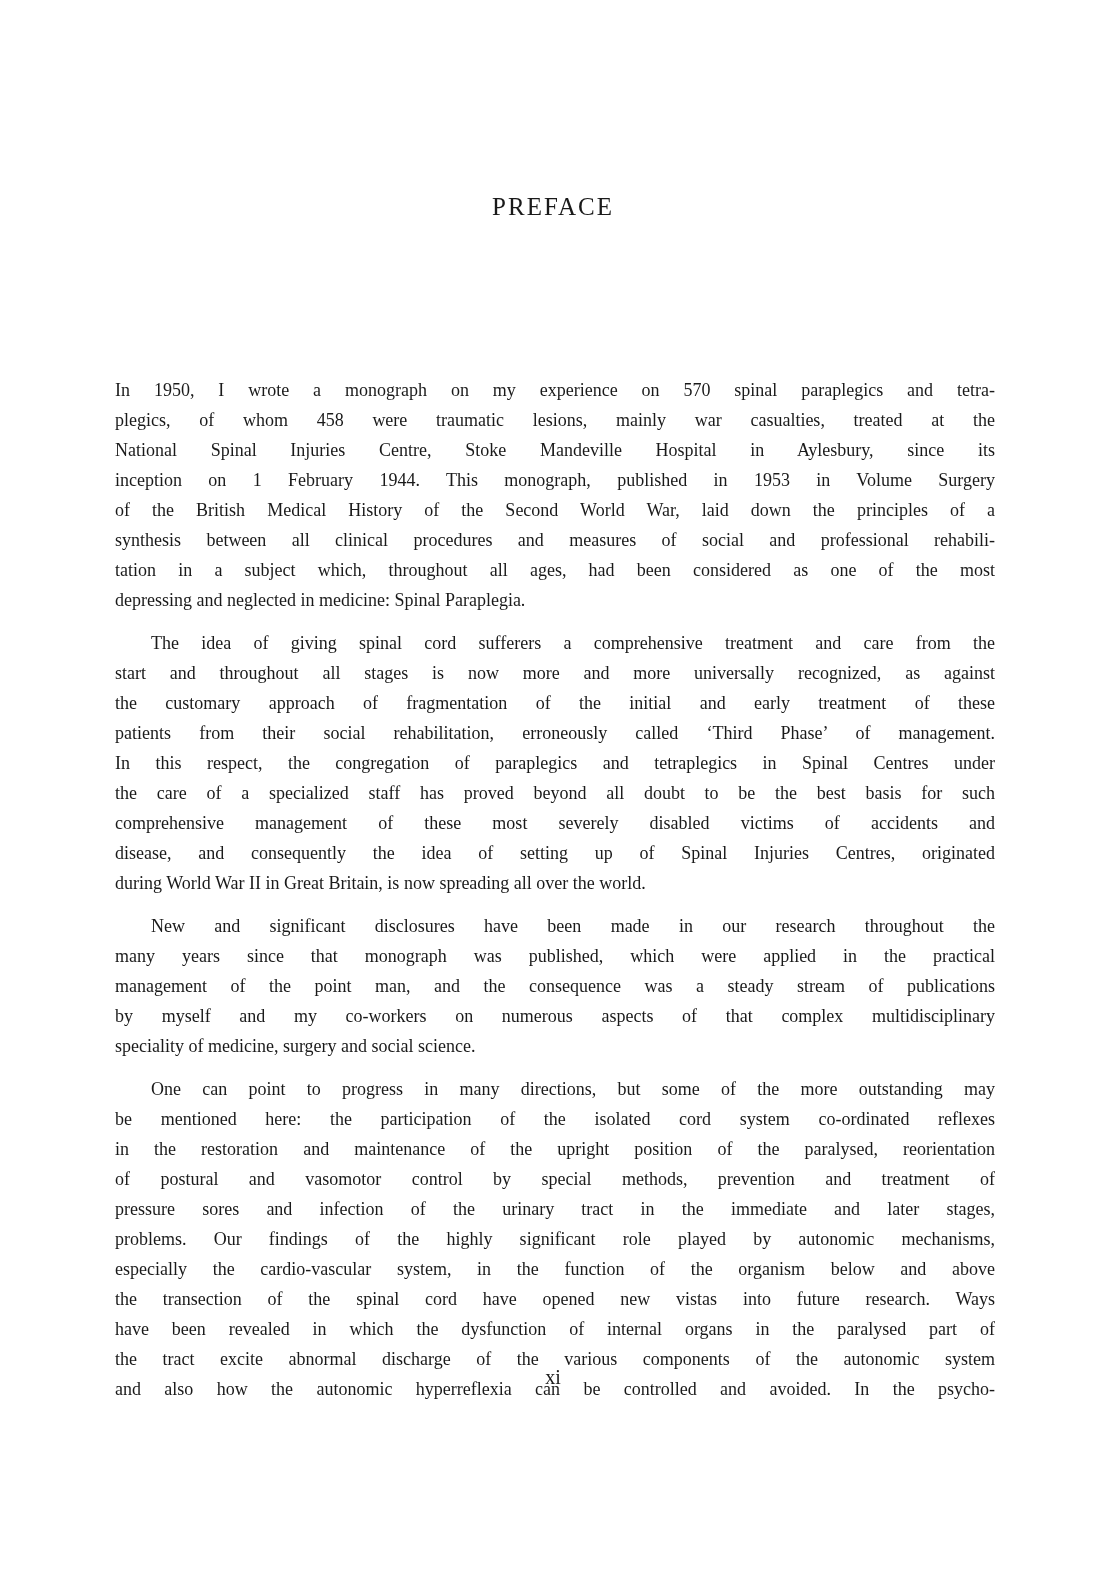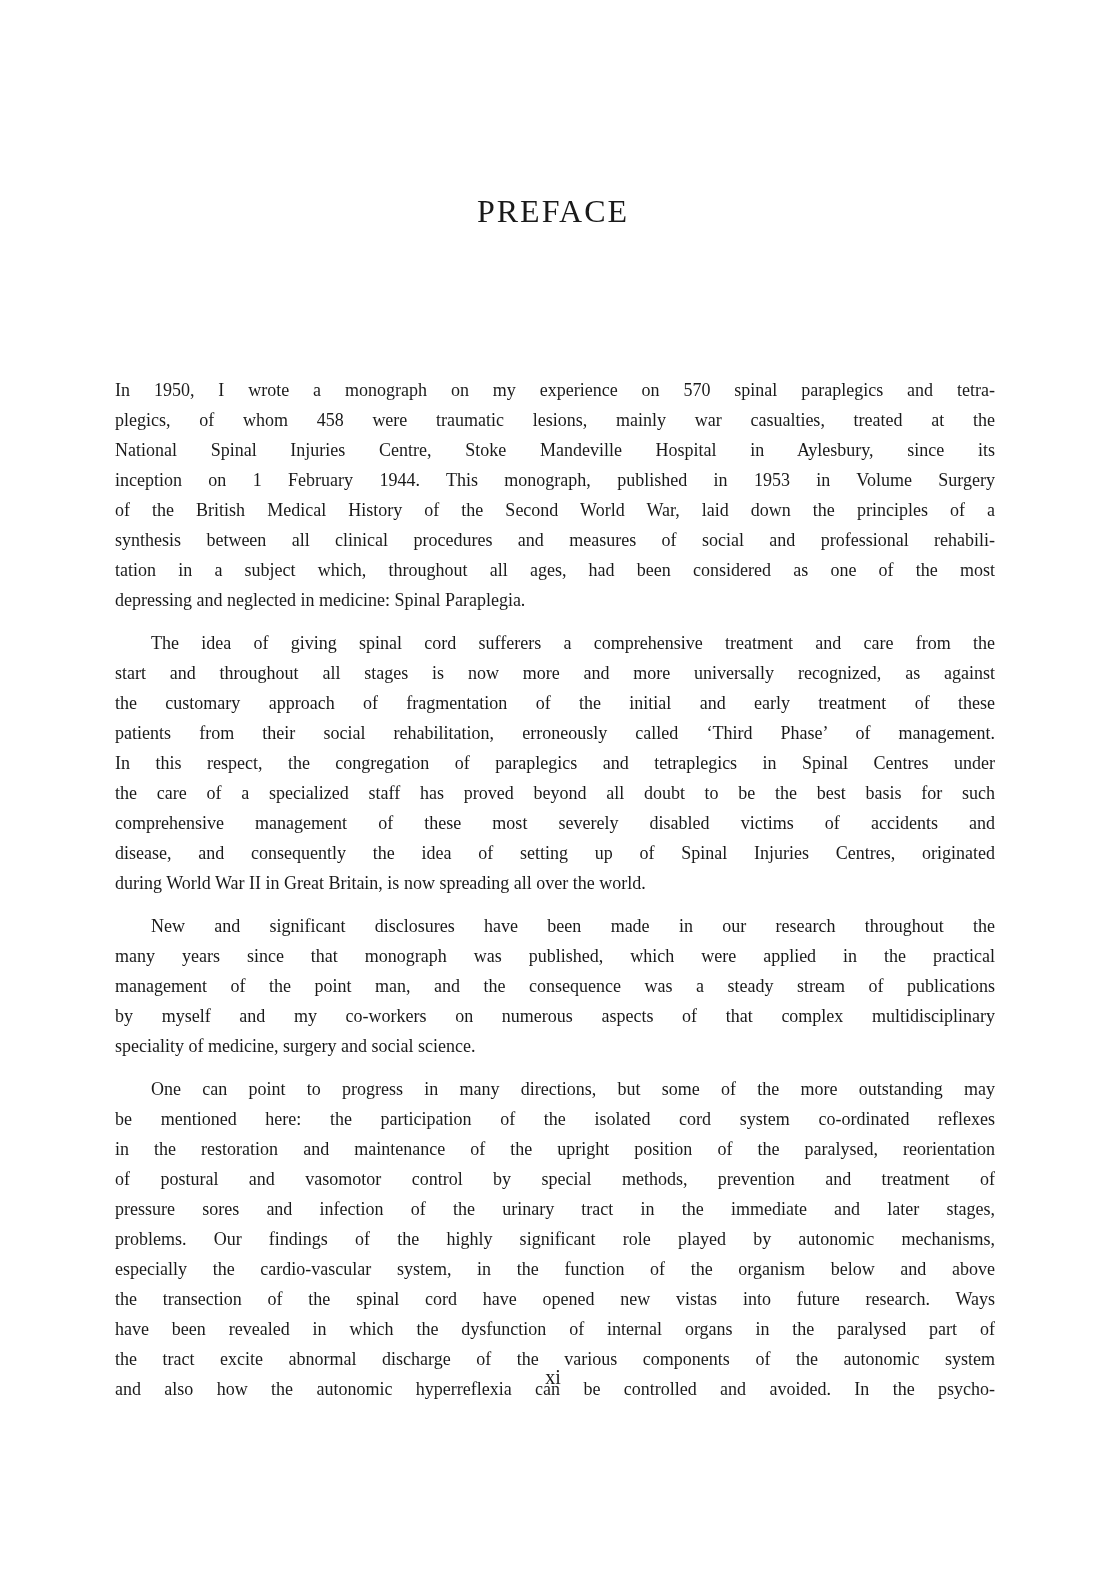--- a/index.html
+++ b/index.html
@@ -3,21 +3,21 @@
 <meta charset="utf-8">
 <style>
   html, body { margin: 0; padding: 0; background: #ffffff; }
   body {
     width: 1106px; height: 1574px; position: relative; overflow: hidden;
     font-family: "Liberation Serif", "DejaVu Serif", serif;
     color: #1a1a1a;
   }
   .title {
     position: absolute; top: 193px; left: 0; width: 1106px;
-    text-align: center; font-size: 32px; letter-spacing: 2px;
+    text-align: center; font-size: 25px; letter-spacing: 2px;
   }
   .body-text {
     position: absolute; left: 115px; top: 375px; width: 880px;
   }
   .para { margin: 0 0 13px 0; }
   .line {
     display: block; font-size: 18px; line-height: 30px; height: 30px;
     white-space: nowrap; text-align: justify; text-align-last: justify;
   }
   .line.last { text-align-last: left; }

